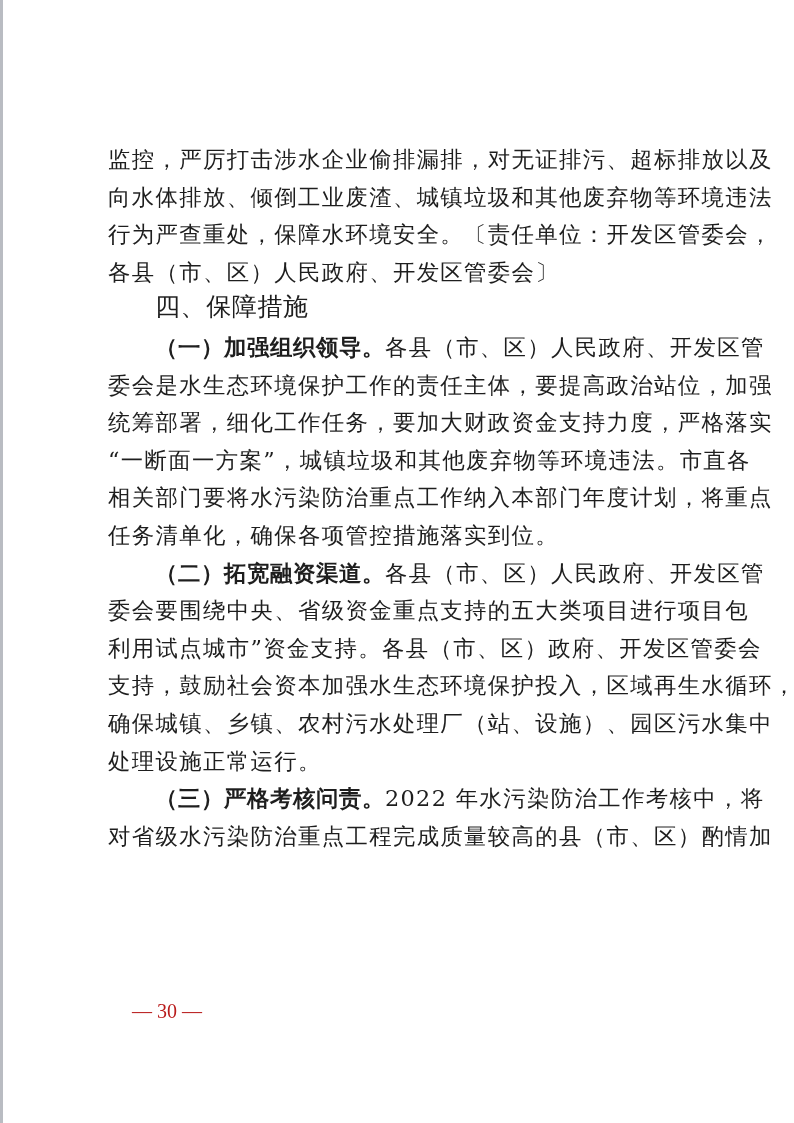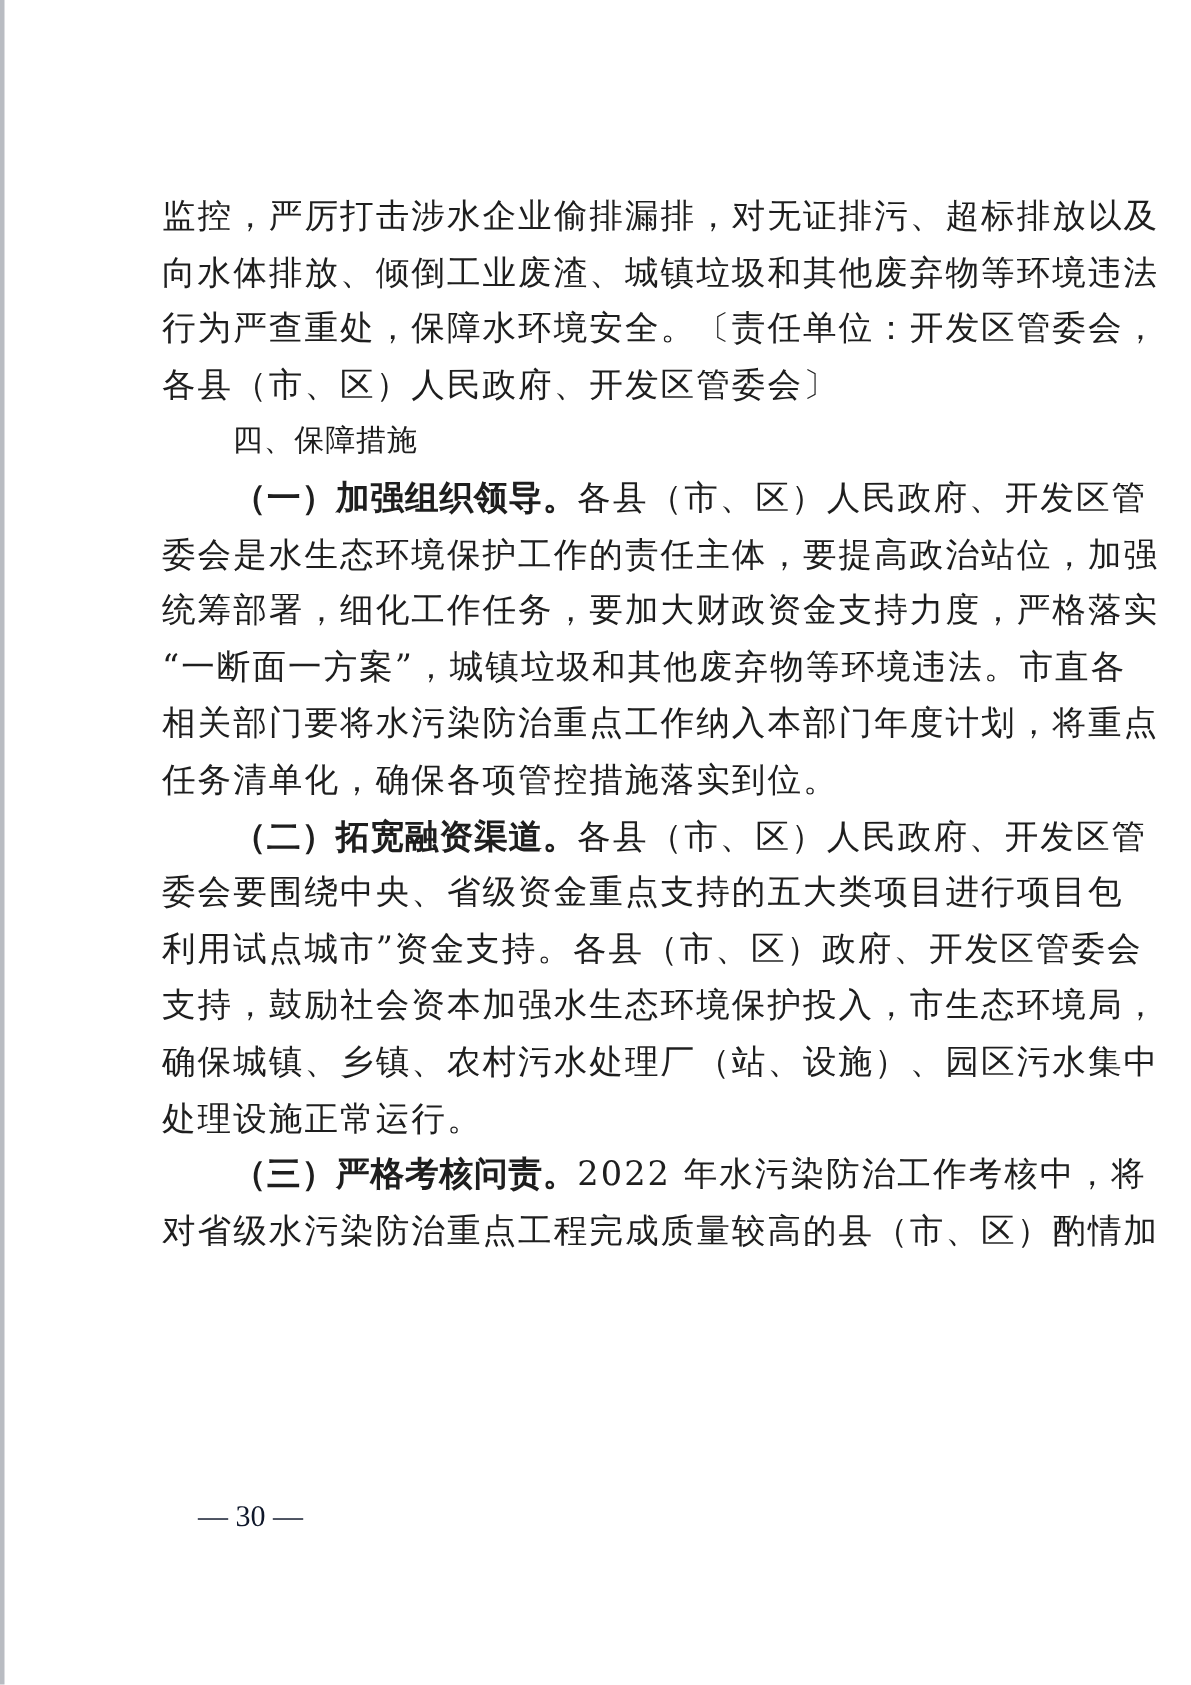--- a/index.html
+++ b/index.html
@@ -19,48 +19,48 @@
       position: absolute;
       left: 0;
       top: 0;
       width: 3px;
       height: 1123px;
       background: #b9bcc2;
     }
     .page {
       position: absolute;
       left: 108px;
-      top: 129px;
+      top: 144px;
       width: 584px;
     }
     .line {
       height: 37.6px;
       line-height: 30px;
       font-size: 22.4px;
       white-space: nowrap;
       letter-spacing: 1.35px;
     }
     .indent { padding-left: 47px; }
     .heading {
-      font-family: Liberation Sans, sans-serif;
-      font-size: 20px;
+      font-family: Liberation Mono, monospace;
+      font-size: 25px;
       letter-spacing: 0.6px;
     }
     .bold {
       font-weight: bold;
       font-family: "DejaVu Sans", "Liberation Sans", sans-serif;
       letter-spacing: 0.6px;
     }
     .page-number {
       position: absolute;
       left: 132px;
       top: 1000px;
       font-size: 20px;
       font-family: "Liberation Serif", "DejaVu Serif", serif;
-      color: #0f172a;
+      color: #b91c1c;
       white-space: pre;
     }
   </style>
 </head>
 <body>
 
 <div class="left-edge"></div>
 
 <div class="page">
 
@@ -83,21 +83,21 @@
     <div class="line">相关部门要将水污染防治重点工作纳入本部门年度计划，将重点</div>
     <div class="line">任务清单化，确保各项管控措施落实到位。</div>
   </div>
 
   <div>
     <div class="line indent">
       <span class="bold">（二）拓宽融资渠道。</span><span>各县（市、区）人民政府、开发区管</span>
     </div>
     <div class="line">委会要围绕中央、省级资金重点支持的五大类项目进行项目包</div>
     <div class="line">利用试点城市”资金支持。各县（市、区）政府、开发区管委会</div>
-    <div class="line">支持，鼓励社会资本加强水生态环境保护投入，市生态环境局，</div>
+    <div class="line">支持，鼓励社会资本加强水生态环境保护投入，区域再生水循环，</div>
     <div class="line">确保城镇、乡镇、农村污水处理厂（站、设施）、园区污水集中</div>
     <div class="line">处理设施正常运行。</div>
   </div>
 
   <div>
     <div class="line indent">
       <span class="bold">（三）严格考核问责。</span><span>2022 年水污染防治工作考核中，将</span>
     </div>
     <div class="line">对省级水污染防治重点工程完成质量较高的县（市、区）酌情加</div>
   </div>

